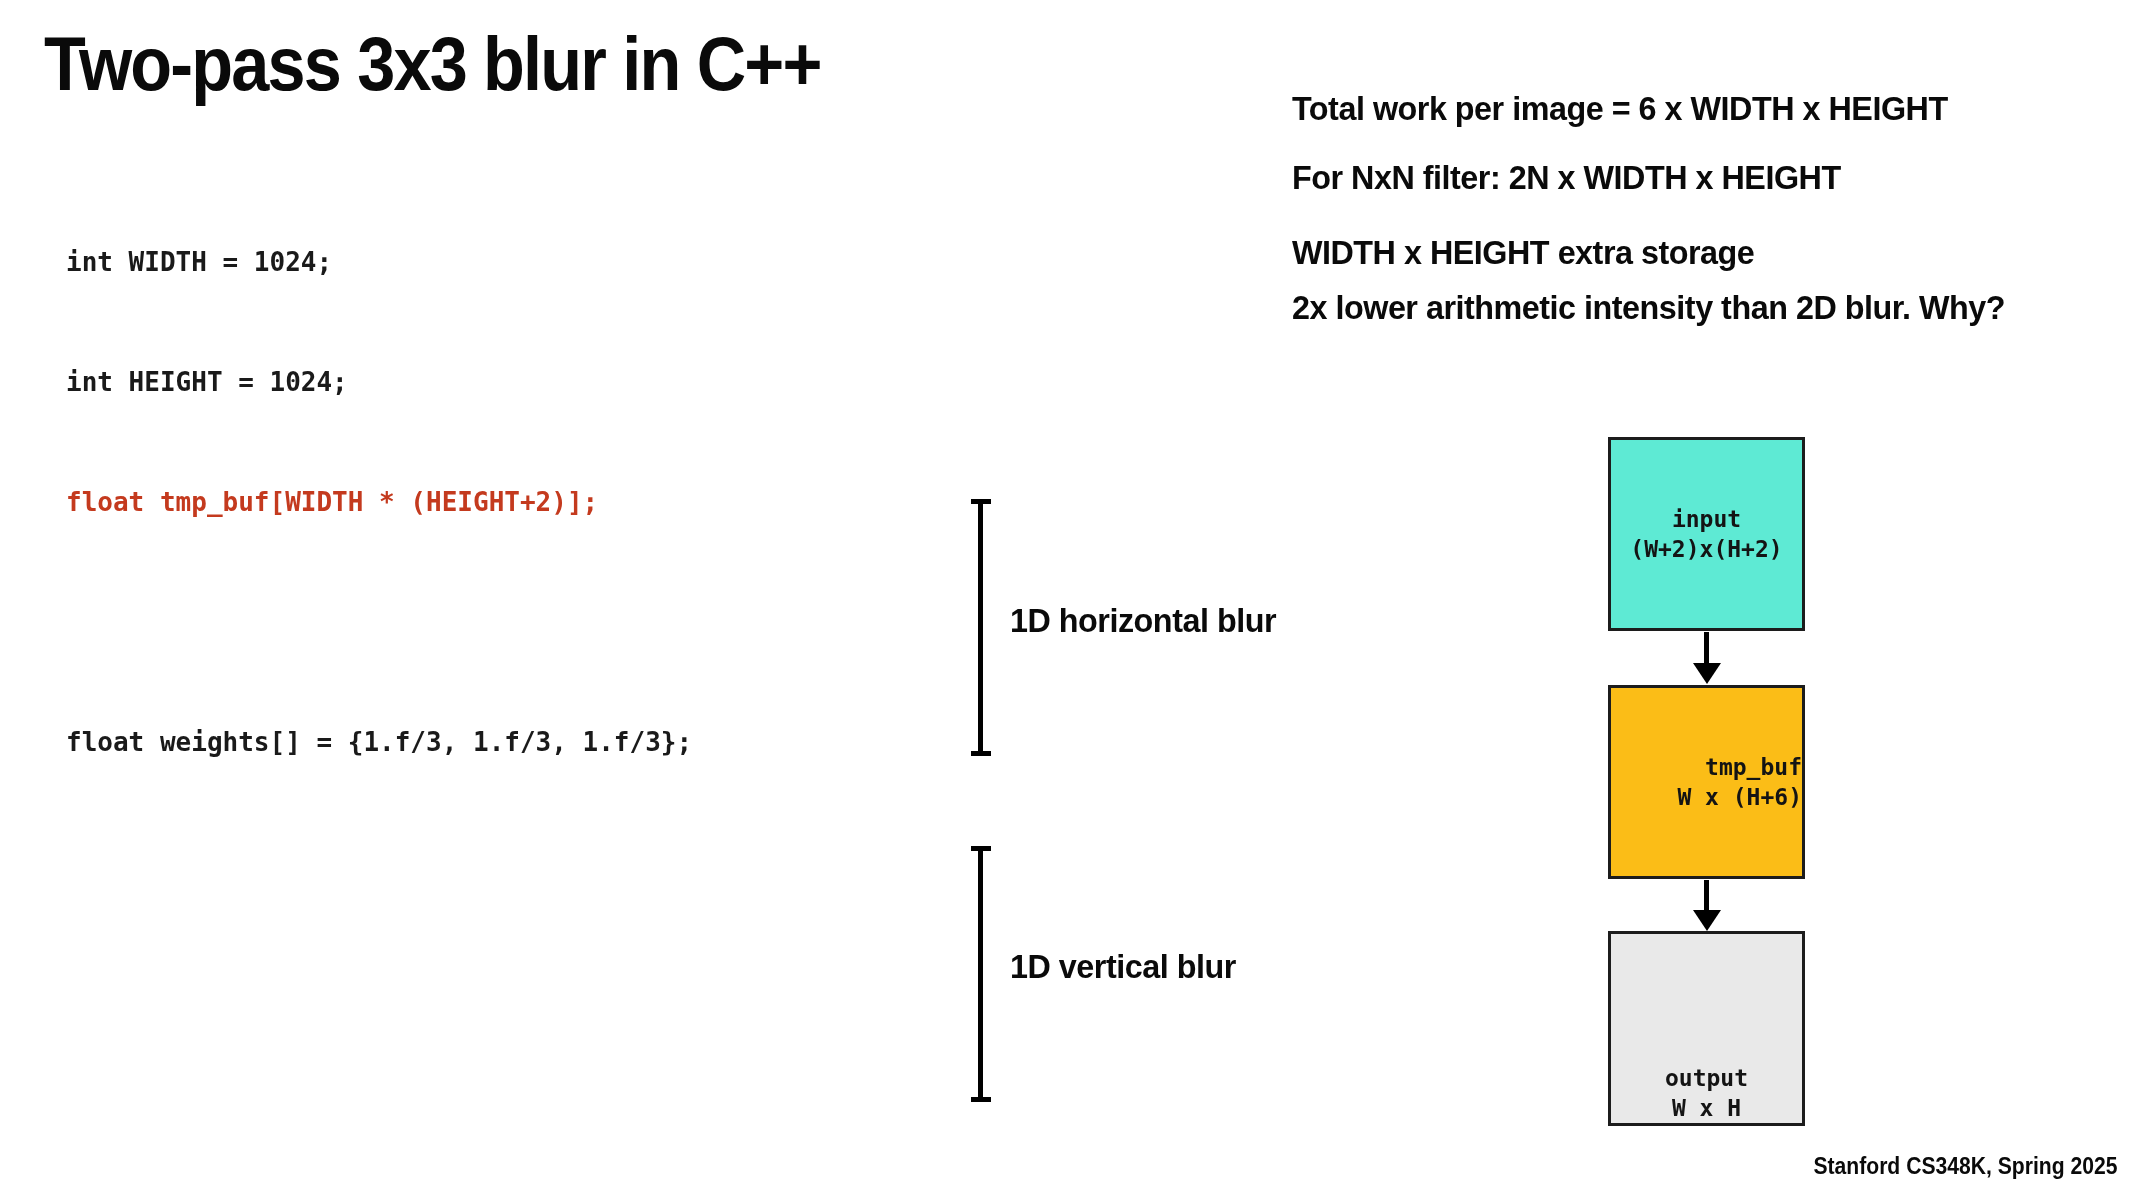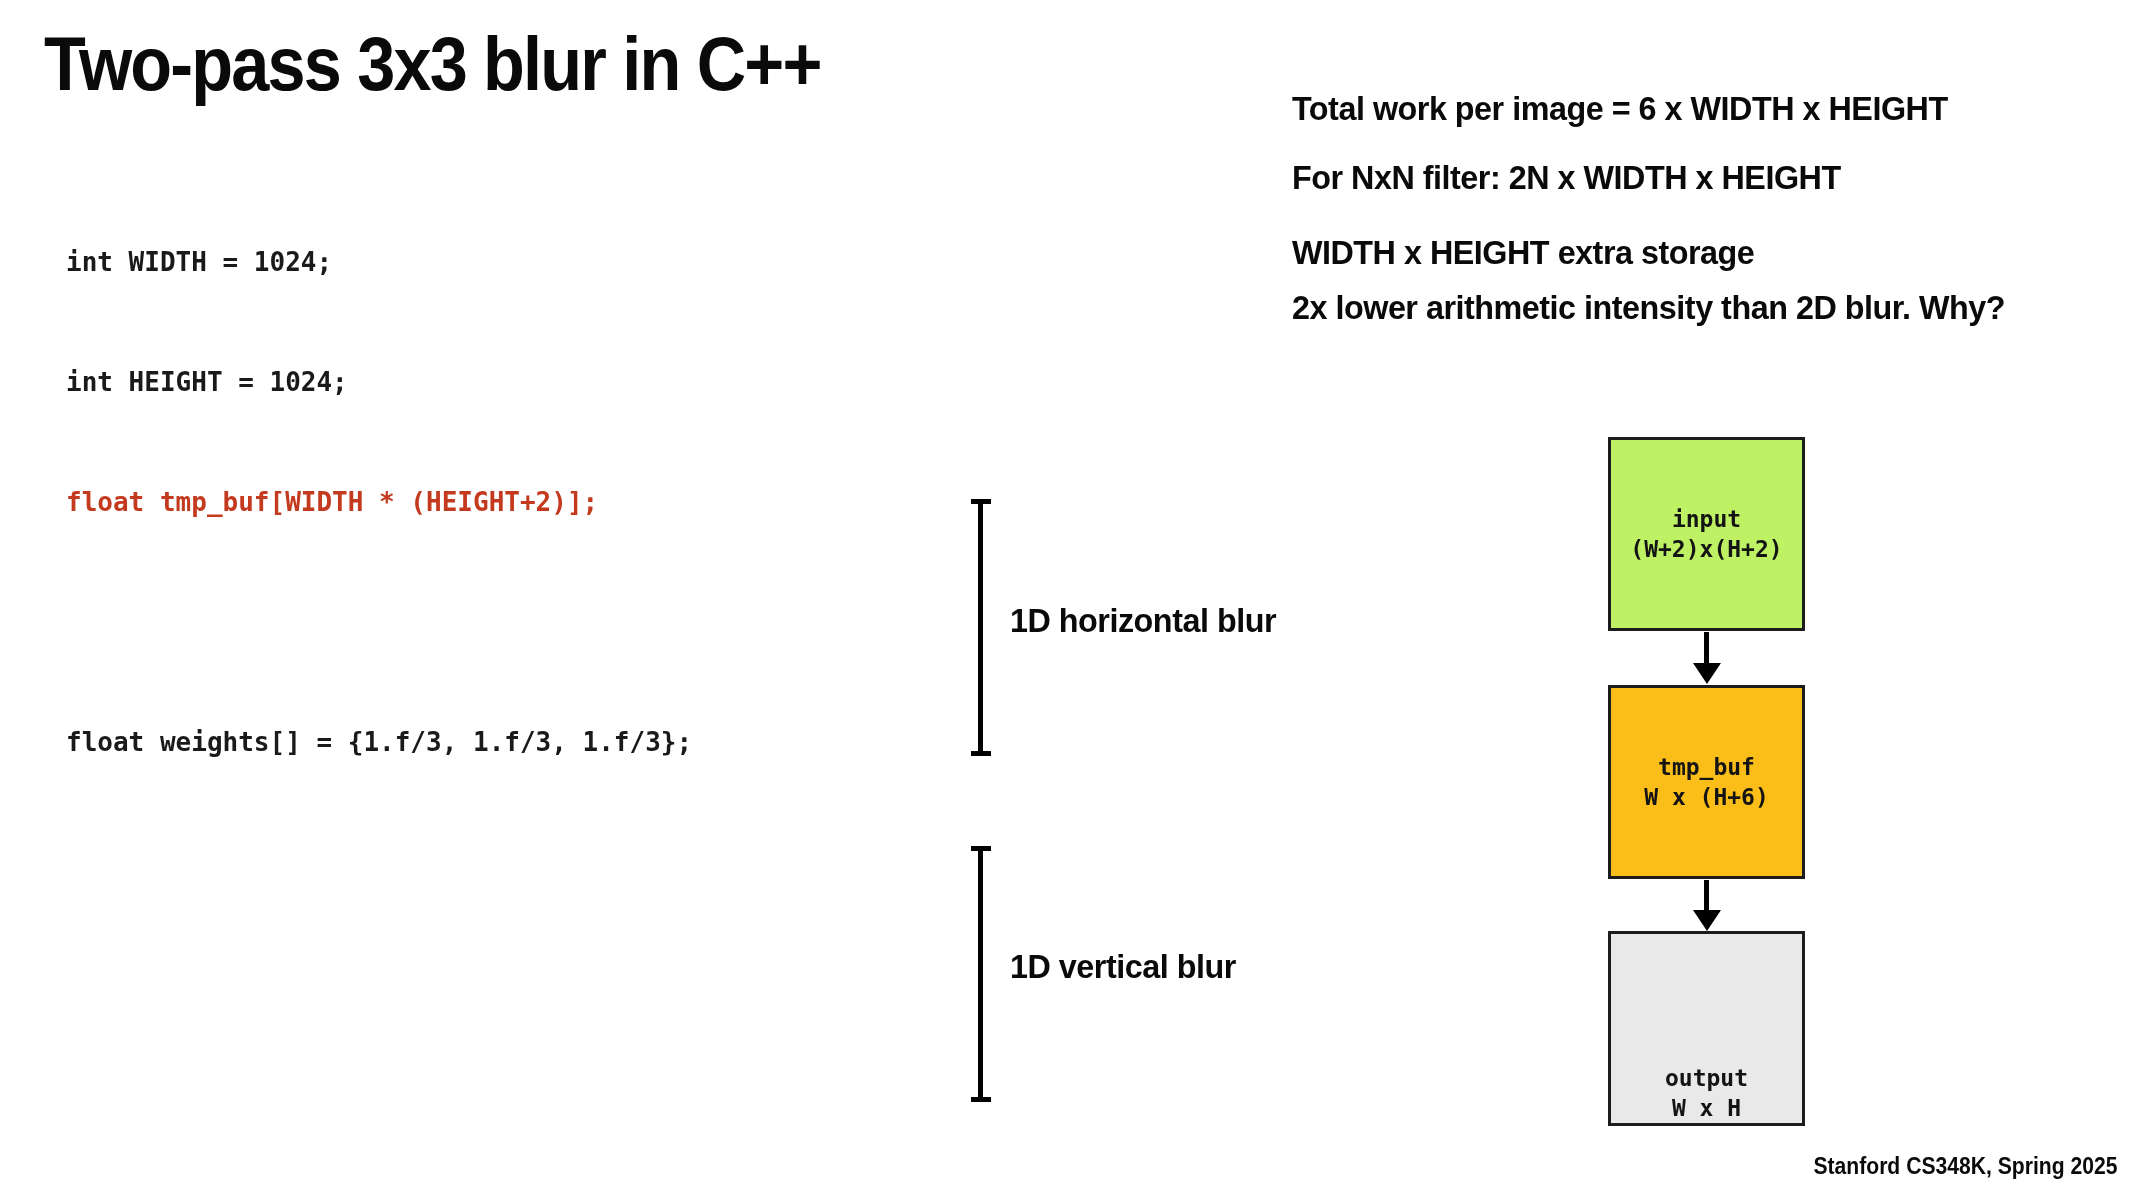--- a/index.html
+++ b/index.html
@@ -112,29 +112,29 @@
   <div class="bracket b1">
       <span class="stem"></span>
     </div>
   <div class="blur-label l1">1D horizontal blur</div>
 
   <div class="bracket b2">
       <span class="stem"></span>
     </div>
   <div class="blur-label l2">1D vertical blur</div>
 
-  <div class="dbox box-input" style="background: #bef264;">
+  <div class="dbox box-input" style="background: #5eead4;">
     <div>input</div>
     <div>(W+2)x(H+2)</div>
   </div>
 
   <div class="arrow-line a1"></div>
   <div class="arrow-head ah1"></div>
 
-  <div class="dbox box-tmp" style="background: rgb(251, 189, 23);">
+  <div class="dbox box-tmp" style="background: rgb(251, 189, 23); align-items: flex-end;">
     <div>tmp_buf</div>
     <div>W x (H+6)</div>
   </div>
 
   <div class="arrow-line a2"></div>
   <div class="arrow-head ah2"></div>
 
   <div class="dbox box-output" style="background: rgb(233, 233, 233);">
     <div>output</div>
     <div>W x H</div>

